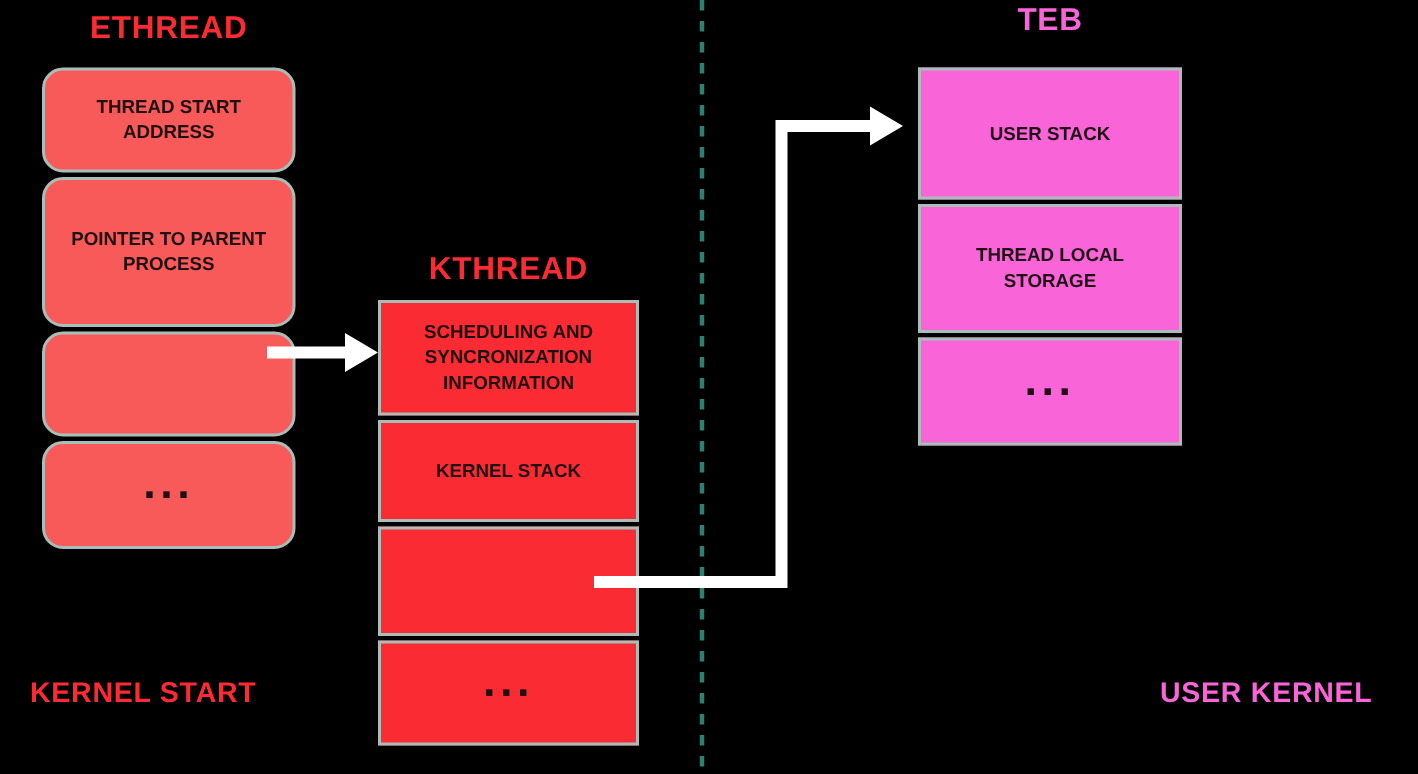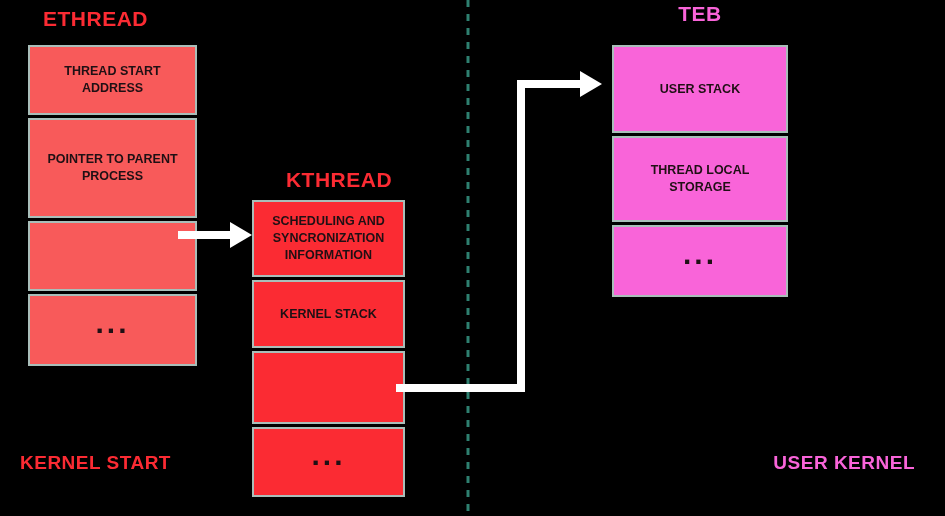--- a/index.html
+++ b/index.html
@@ -30,21 +30,21 @@
     border:2px solid var(--border,#a9beb9);
     margin-bottom:3px;
     display:flex;align-items:center;justify-content:center;
     text-align:center;
     font-weight:700;
     font-size:12.5px;
     line-height:1.35;
     padding:4px 12px;
     color:var(--text_dark,#1f1014);
   }
-  .box.salmon{background:var(--salmon,#f85a5a);}
+  .box.salmon{background:var(--salmon,#f85a5a);border-radius:14px;}
   .box.red{background:var(--red,#fb2b33);}
   .box.pink{background:var(--pink,#f964d9);}
   .box.dots{
     font-size:30px;
     letter-spacing:3px;
     padding-bottom:18px; 
   }
   .space-label{
     position:absolute;
     top:452px;
@@ -66,32 +66,32 @@
     <g>
       <path d="M 178 235 L 230 235" style="stroke:var(--arrow,#ffffff);stroke-width:8;fill:none"></path>
       <polygon points="230,222 252,235 230,248" style="fill:var(--arrow,#ffffff)"></polygon>
     </g>
     <g>
       <path d="M 396 388 L 521 388 L 521 84 L 580 84" style="stroke:var(--arrow,#ffffff);stroke-width:8;fill:none;stroke-linejoin:miter"></path>
       <polygon points="580,71 602,84 580,97" style="fill:var(--arrow,#ffffff)"></polygon>
     </g>
   </svg>
 
-  <div class="title red" style="left:11px;top:7px;width:169px">ETHREAD</div>
+  <div class="title red" style="left:28px;top:7px;width:169px">ETHREAD</div>
   <div class="title red" style="left:252px;top:168px;width:174px">KTHREAD</div>
   <div class="title pink" style="left:612px;top:2px;width:176px">TEB</div>
 
   <div class="col" style="left:28px;top:45px;width:169px">
     <div class="box salmon" style="height:70px">THREAD START ADDRESS</div>
     <div class="box salmon" style="height:100px">POINTER TO PARENT PROCESS</div>
     <div class="box salmon" style="height:70px"></div>
     <div class="box salmon dots" style="height:72px">...</div>
   </div>
 
-  <div class="col" style="left:252px;top:200px;width:153px">
+  <div class="col" style="left:252px;top:200px;width:174px">
     <div class="box red" style="height:77px">SCHEDULING AND SYNCRONIZATION INFORMATION</div>
     <div class="box red" style="height:68px">KERNEL STACK</div>
     <div class="box red" style="height:73px"></div>
     <div class="box red dots" style="height:70px">...</div>
   </div>
 
   <div class="col" style="left:612px;top:45px;width:176px">
     <div class="box pink" style="height:88px">USER STACK</div>
     <div class="box pink" style="height:86px">THREAD LOCAL STORAGE</div>
     <div class="box pink dots" style="height:72px">...</div>

